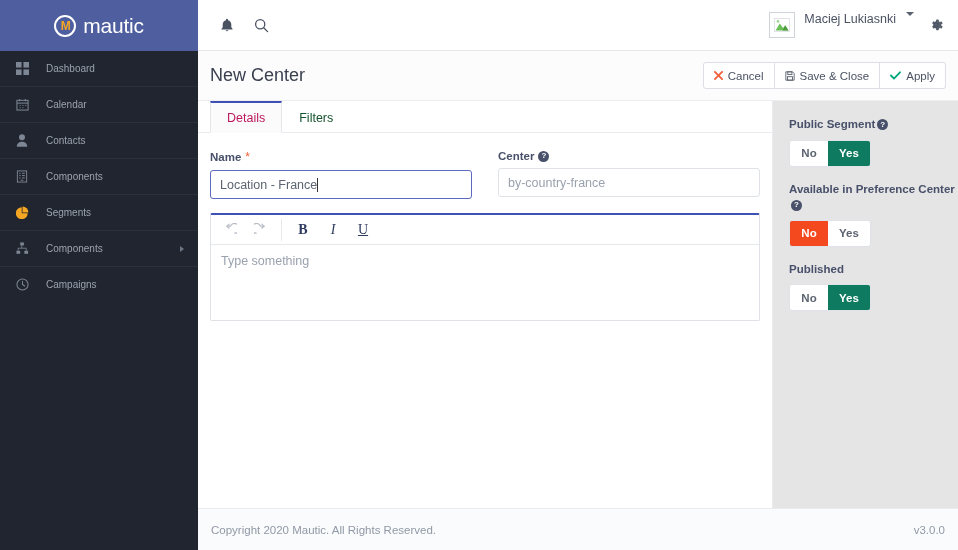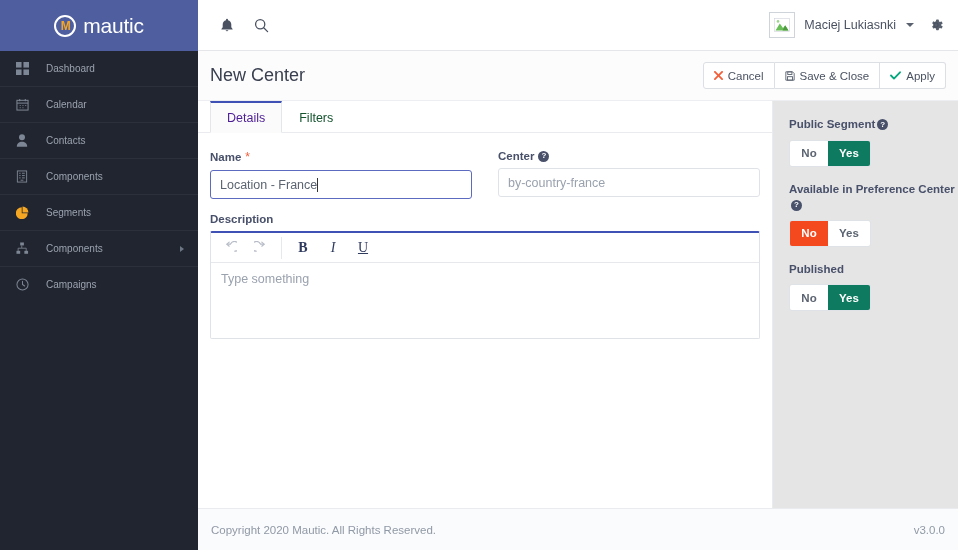--- a/index.html
+++ b/index.html
@@ -79,21 +79,21 @@
     display: flex; align-items: center;
     padding: 0 14px 0 12px;
     flex-shrink: 0;
   }
   .topbar-icon {
     width: 34px; height: 34px;
     display: flex; align-items: center; justify-content: center;
     color: #4a5262; cursor: pointer;
   }
   .topbar-spacer { flex: 1; }
-  .user-block { display: flex; align-items: center; gap: 9px; cursor: pointer; }
+  .user-block { display: flex; gap: 9px; cursor: pointer; }
   .avatar-broken {
     width: 26px; height: 26px;
     border: 1px solid #cfd3da; background: #ffffff;
     display: flex; align-items: center; justify-content: center;
     position: relative; flex-shrink: 0;
   }
   .user-name { font-size: 12.5px; color: #4a5262; }
   .caret-down {
     width: 0; height: 0;
     border-top: 4px solid #5a6270;
@@ -145,21 +145,21 @@
     border-bottom: 1px solid #e9ebee; flex-shrink: 0;
   }
   .tab {
     padding: 0 16px; height: 32px;
     display: flex; align-items: center;
     font-size: 12.5px; color: #14532d; cursor: pointer;
     border: 1px solid transparent; border-bottom: none;
     position: relative; top: 0;
   }
   .tab.active {
-    color: #4c1d95; background: #fbfbfc;
+    color: #be185d; background: #fbfbfc;
     border-color: #e4e6ea; border-top: 2px solid #3f51b5;
     border-bottom: 1px solid #fbfbfc;
     margin-bottom: -1px;
   }
 
   .form-area { padding: 17px 12px 0 12px; overflow: hidden; flex: 1; }
   .form-row { display: flex; gap: 26px; }
   .form-col { flex: 1; min-width: 0; }
   .f-label {
     font-size: 11.5px; color: #48506a; font-weight: bold;
@@ -461,23 +461,20 @@
               <div class="f-label">
                 <span>Center</span>
                 <span class="help-ic">?</span>
               </div>
               <input class="f-input" type="text" value="" placeholder="by-country-france" style="">
             </div>
 
           </div>
 
           <div class="desc-block">
-            <div class="f-label">
-              <span>Description</span>
-            </div>
             <div class="editor">
               <div class="editor-toolbar">
                 <div class="tb-btn dim">
                   <svg width="13" height="13" viewBox="0 0 14 14" fill="none" stroke="currentColor" stroke-width="1.3" stroke-linecap="round">
                       <path d="M11.6 11A5.2 5.2 0 1 0 7 3.3H3.4"></path>
                       <polyline points="5.6,1.2 3.1,3.4 5.6,5.6"></polyline>
                     </svg>
                 </div>
                 <div class="tb-btn dim">
                   <svg width="13" height="13" viewBox="0 0 14 14" fill="none" stroke="currentColor" stroke-width="1.3" stroke-linecap="round">

